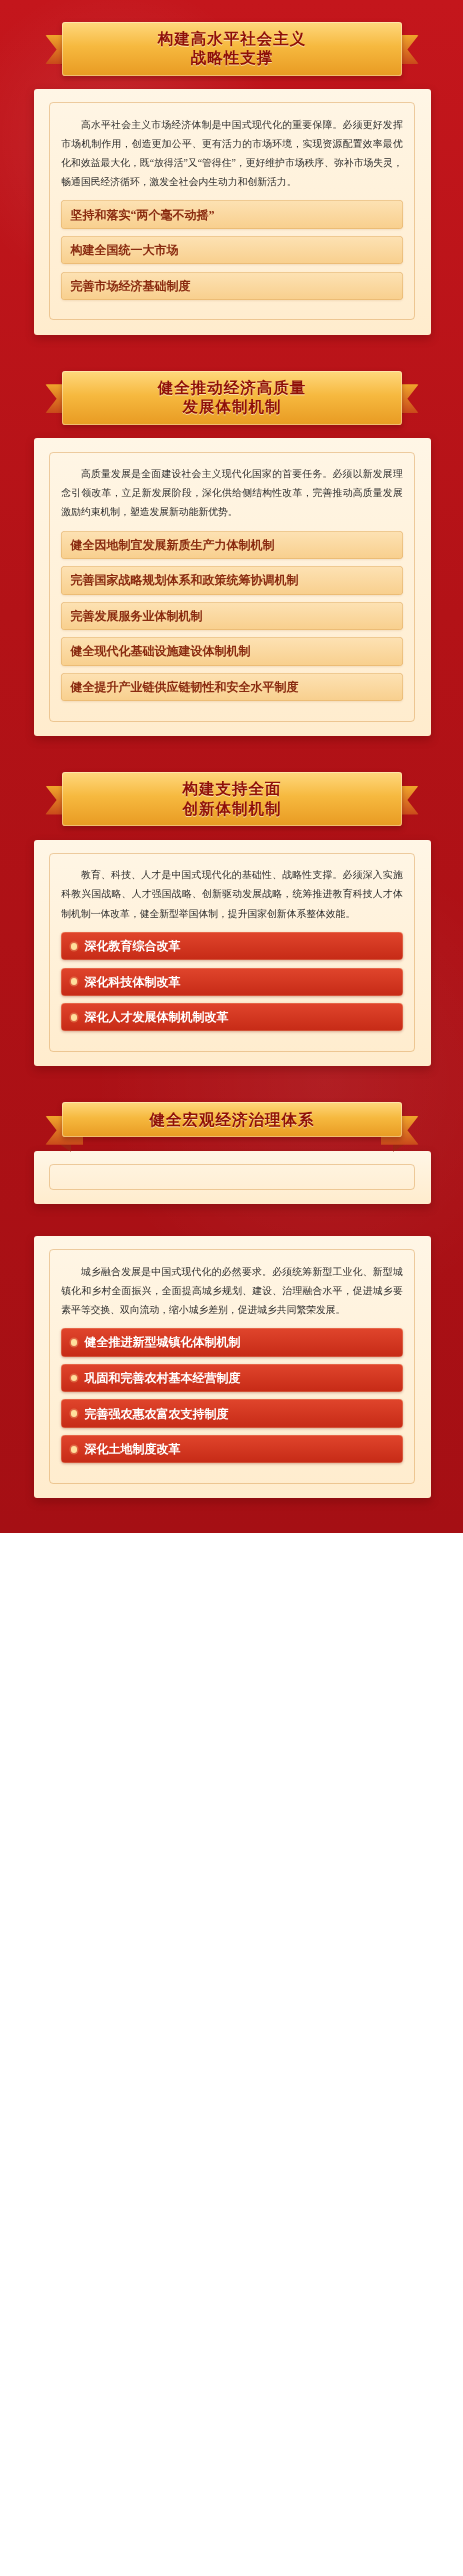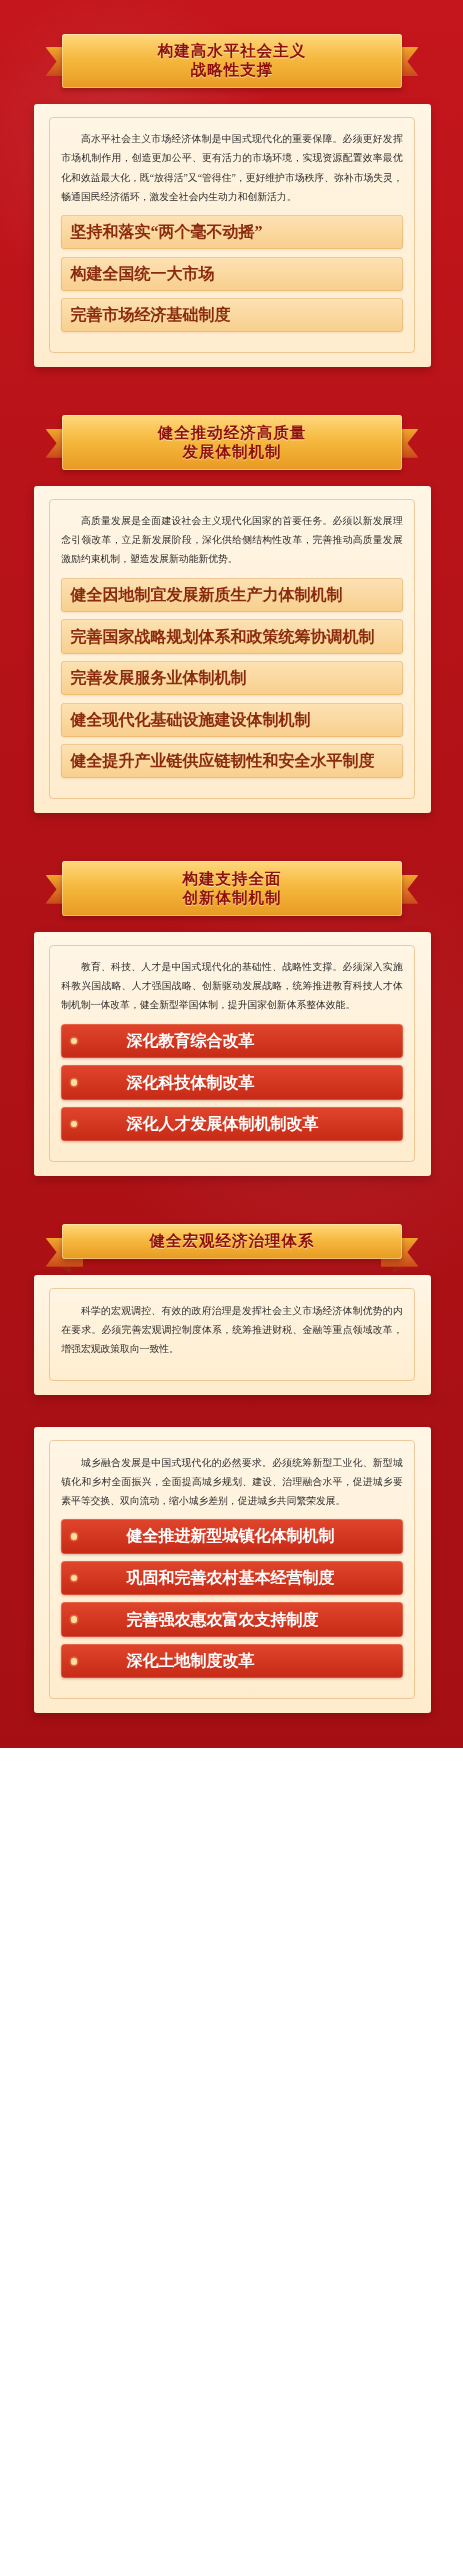--- a/index.html
+++ b/index.html
@@ -46,21 +46,21 @@
 
   
   .banner {
     position: relative;
     width: 392px;
     margin: 0 auto 13.4px auto;
     text-align: center;
   }
   .banner-plate {
     position: relative;
-    margin: 16px auto;
+    margin: 4px auto;
     width: 330px;
     padding: 7.2px 5.2px 8.2px 5.2px;
     background: linear-gradient(180deg,#ffd87e 0%, #f6b93f 45%, #e89a22 100%);
     border-radius: 3.1px;
     box-shadow: 0 2.1px 5.2px rgba(90,6,6,0.35), inset 0 0 0 1px rgba(255,255,255,0.35);
     z-index: 2;
   }
   .banner-plate .title-line {
     font-size: 15.5px;
     line-height: 1.25;
@@ -132,31 +132,30 @@
     align-items: center;
     min-height: 24px;
     margin: 7.2px 0;
     padding: 5.2px 9.3px;
     border-radius: 4.1px;
     background: linear-gradient(180deg,#fde2b4 0%, #f8cf8d 100%);
     box-shadow: inset 0 0 0 0.5px rgba(205,139,55,0.55), 0 1px 2.1px rgba(150,80,20,0.12);
     box-sizing: border-box;
   }
   .pill .pill-text {
-    font-size: 16px;
+    font-size: 12px;
     line-height: 1.5;
     color: #8a2b10;
     font-family: "Liberation Serif", serif;
     font-weight: bold;
   }
   
   .pill.red {
     background: linear-gradient(180deg,#e0452c 0%, #c62a16 100%);
     box-shadow: inset 0 0 0 0.5px rgba(255,220,170,0.45), 0 1px 2.6px rgba(120,20,10,0.3);
-    gap: 42px;
   }
   .pill.red .pill-text { color: #ffffff; }
   .dot {
     flex: 0 0 auto;
     width: 6.7px; height: 6.7px;
     border-radius: 50%;
     background: #ffdf9c;
     margin-right: 7.2px;
     box-shadow: 0 0 0 1.5px rgba(255,223,156,0.28);
   }
@@ -272,21 +271,20 @@
           <div class="ribbon-fold left"></div>
           <div class="ribbon-fold right"></div>
           <div class="ribbon-tail left"></div>
           <div class="ribbon-tail right"></div>
           <div class="banner-plate">
             <div class="title-line">健全宏观经济治理体系</div>
           </div>
         </div>
         <div class="card">
           <div class="card-inner-border">
-            <p class="para">科学的宏观调控、有效的政府治理是发挥社会主义市场经济体制优势的内在要求。必须完善宏观调控制度体系，统筹推进财税、金融等重点领域改革，增强宏观政策取向一致性。</p>
           </div>
         </div>
       </div>
       <div class="band"></div>
       <div class="section">
         <div class="card">
           <div class="card-inner-border">
             <p class="para">城乡融合发展是中国式现代化的必然要求。必须统筹新型工业化、新型城镇化和乡村全面振兴，全面提高城乡规划、建设、治理融合水平，促进城乡要素平等交换、双向流动，缩小城乡差别，促进城乡共同繁荣发展。</p>
             <div class="items">
               <div class="pill red">

